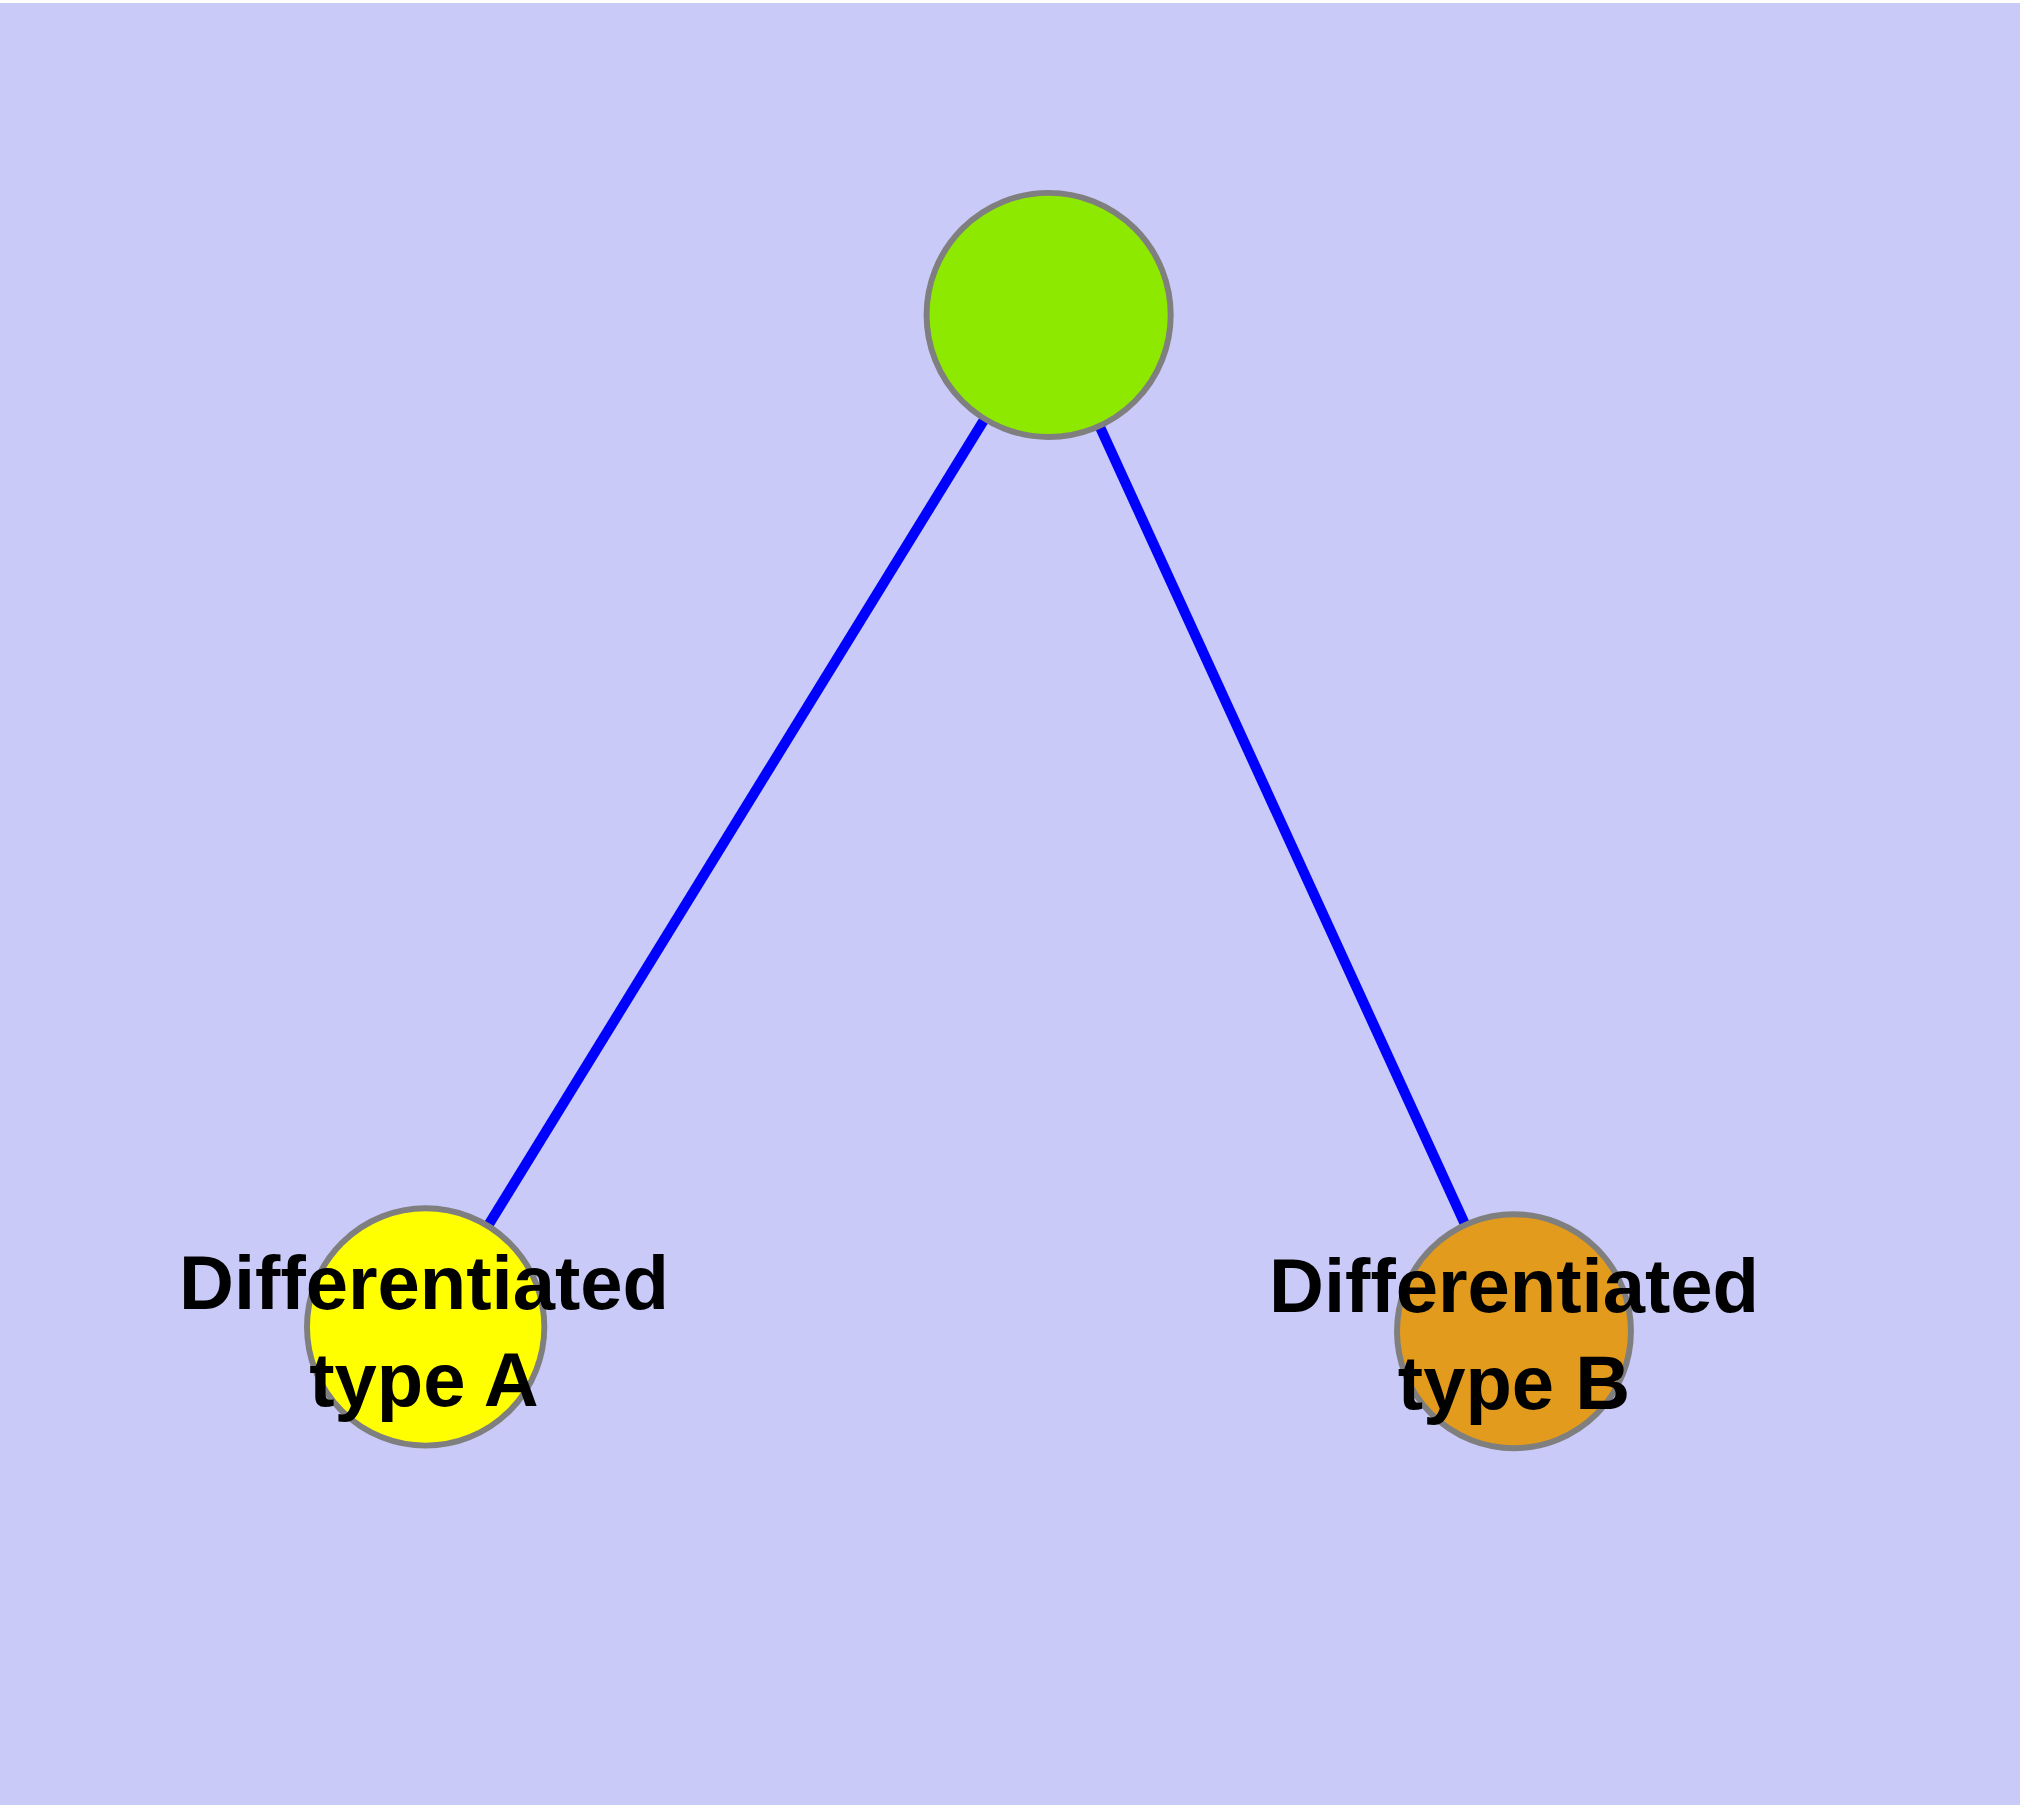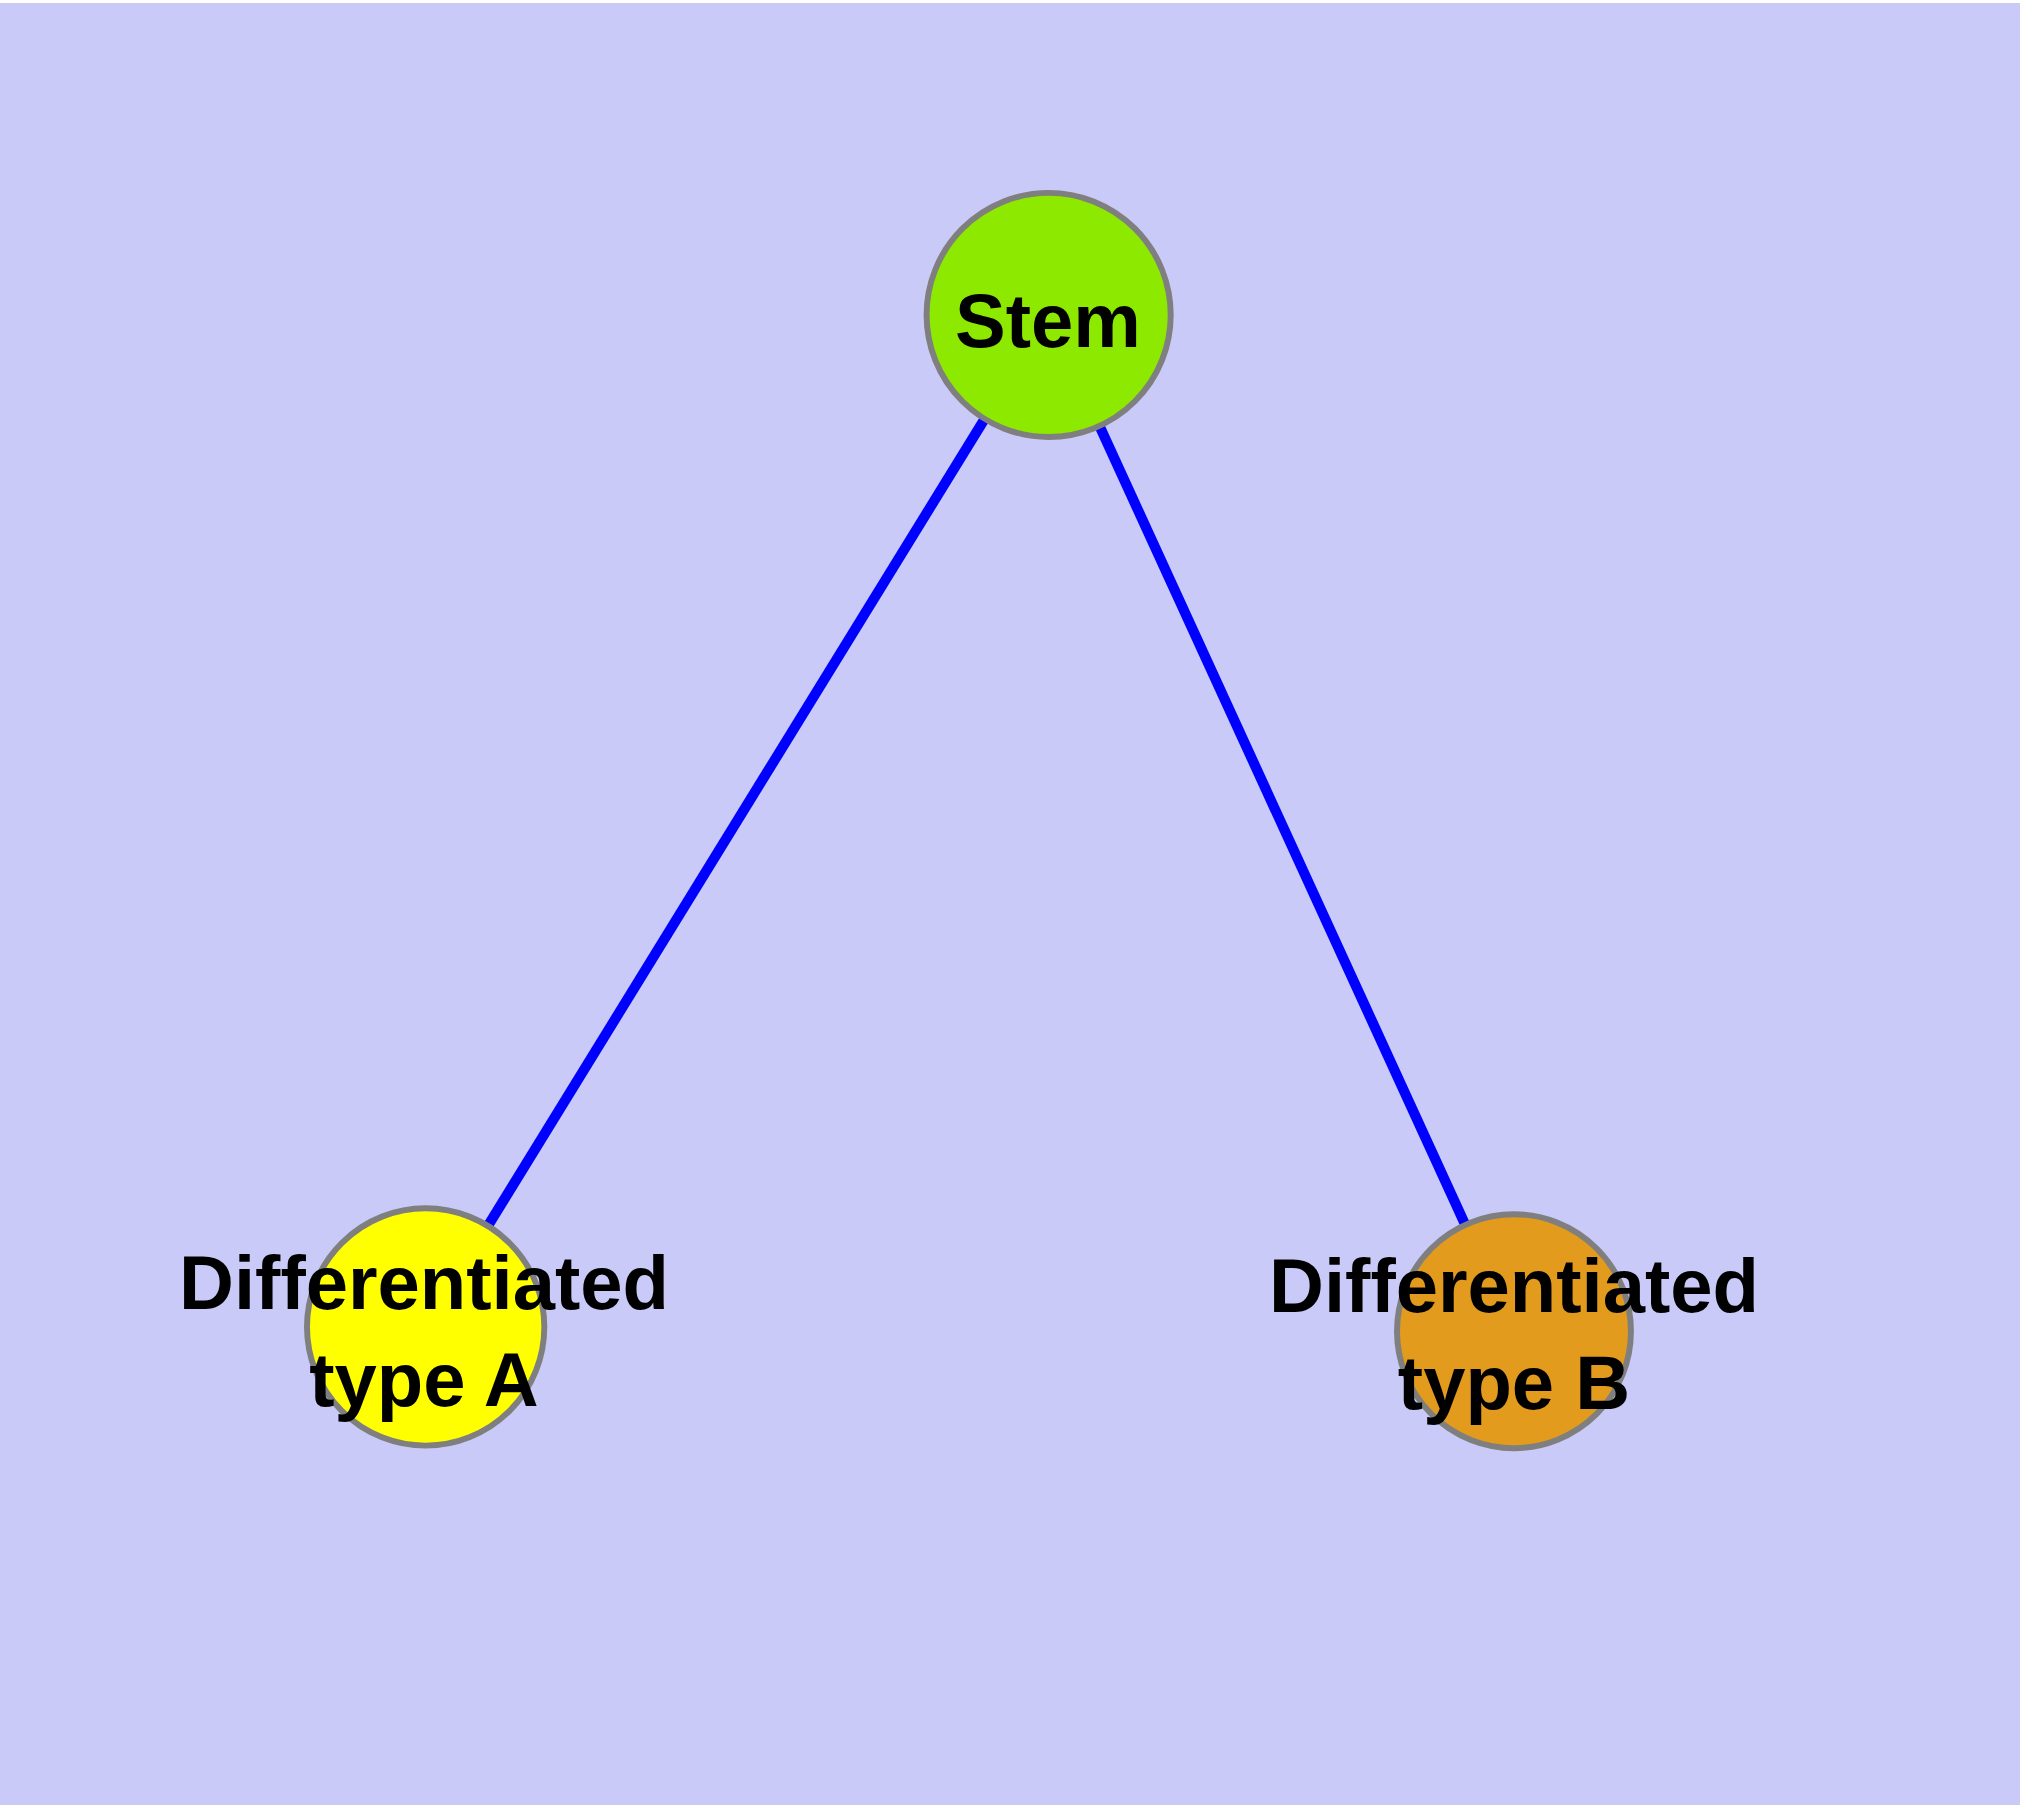--- a/index.html
+++ b/index.html
@@ -56,21 +56,20 @@
 
     <line class="edge-line" x1="1237" y1="372" x2="1786" y2="1571" stroke-width="12" stroke="#0000FF"></line>
 
     <circle class="node-circle" cx="1237" cy="372" r="144" fill="#8EE900"></circle>
 
     <circle class="node-circle" cx="502" cy="1566" r="140" fill="#FFFF00"></circle>
 
     <circle class="node-circle" cx="1786" cy="1571" r="138" fill="#E39B1E"></circle>
   </svg>
 
-  <div class="node-label label-stem">Stem</div>
 
   <div class="node-label label-type-a">Differentiated
 type A</div>
 
   <div class="node-label label-type-b">Differentiated
 type B</div>
 
 </div>
 
 

